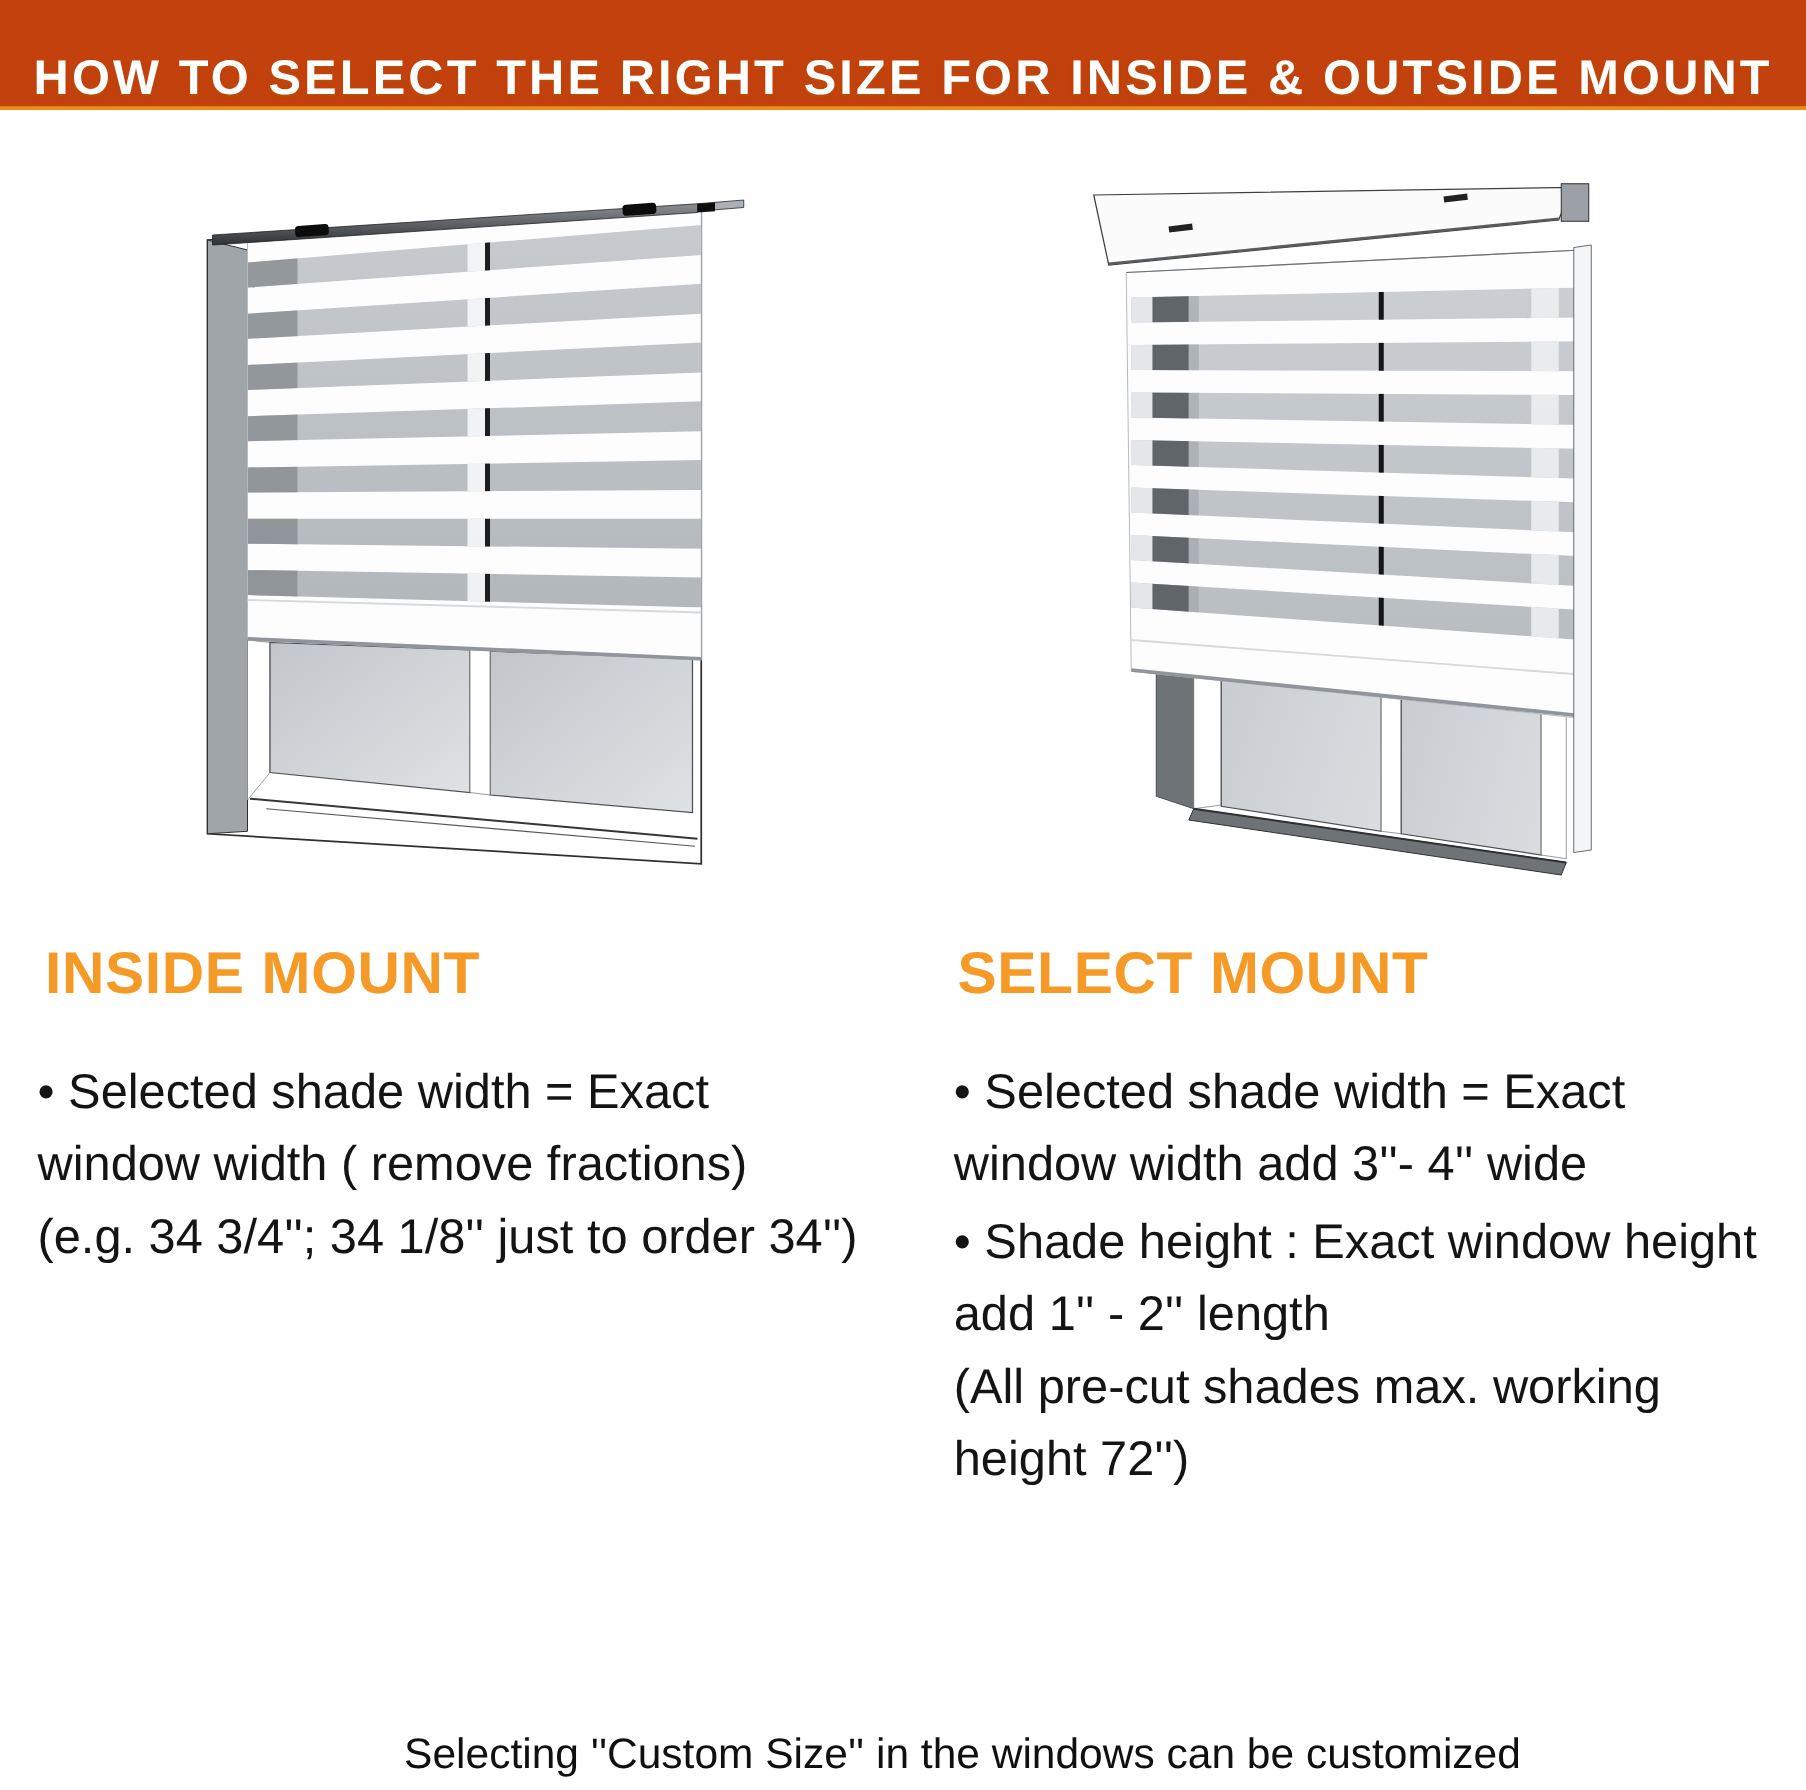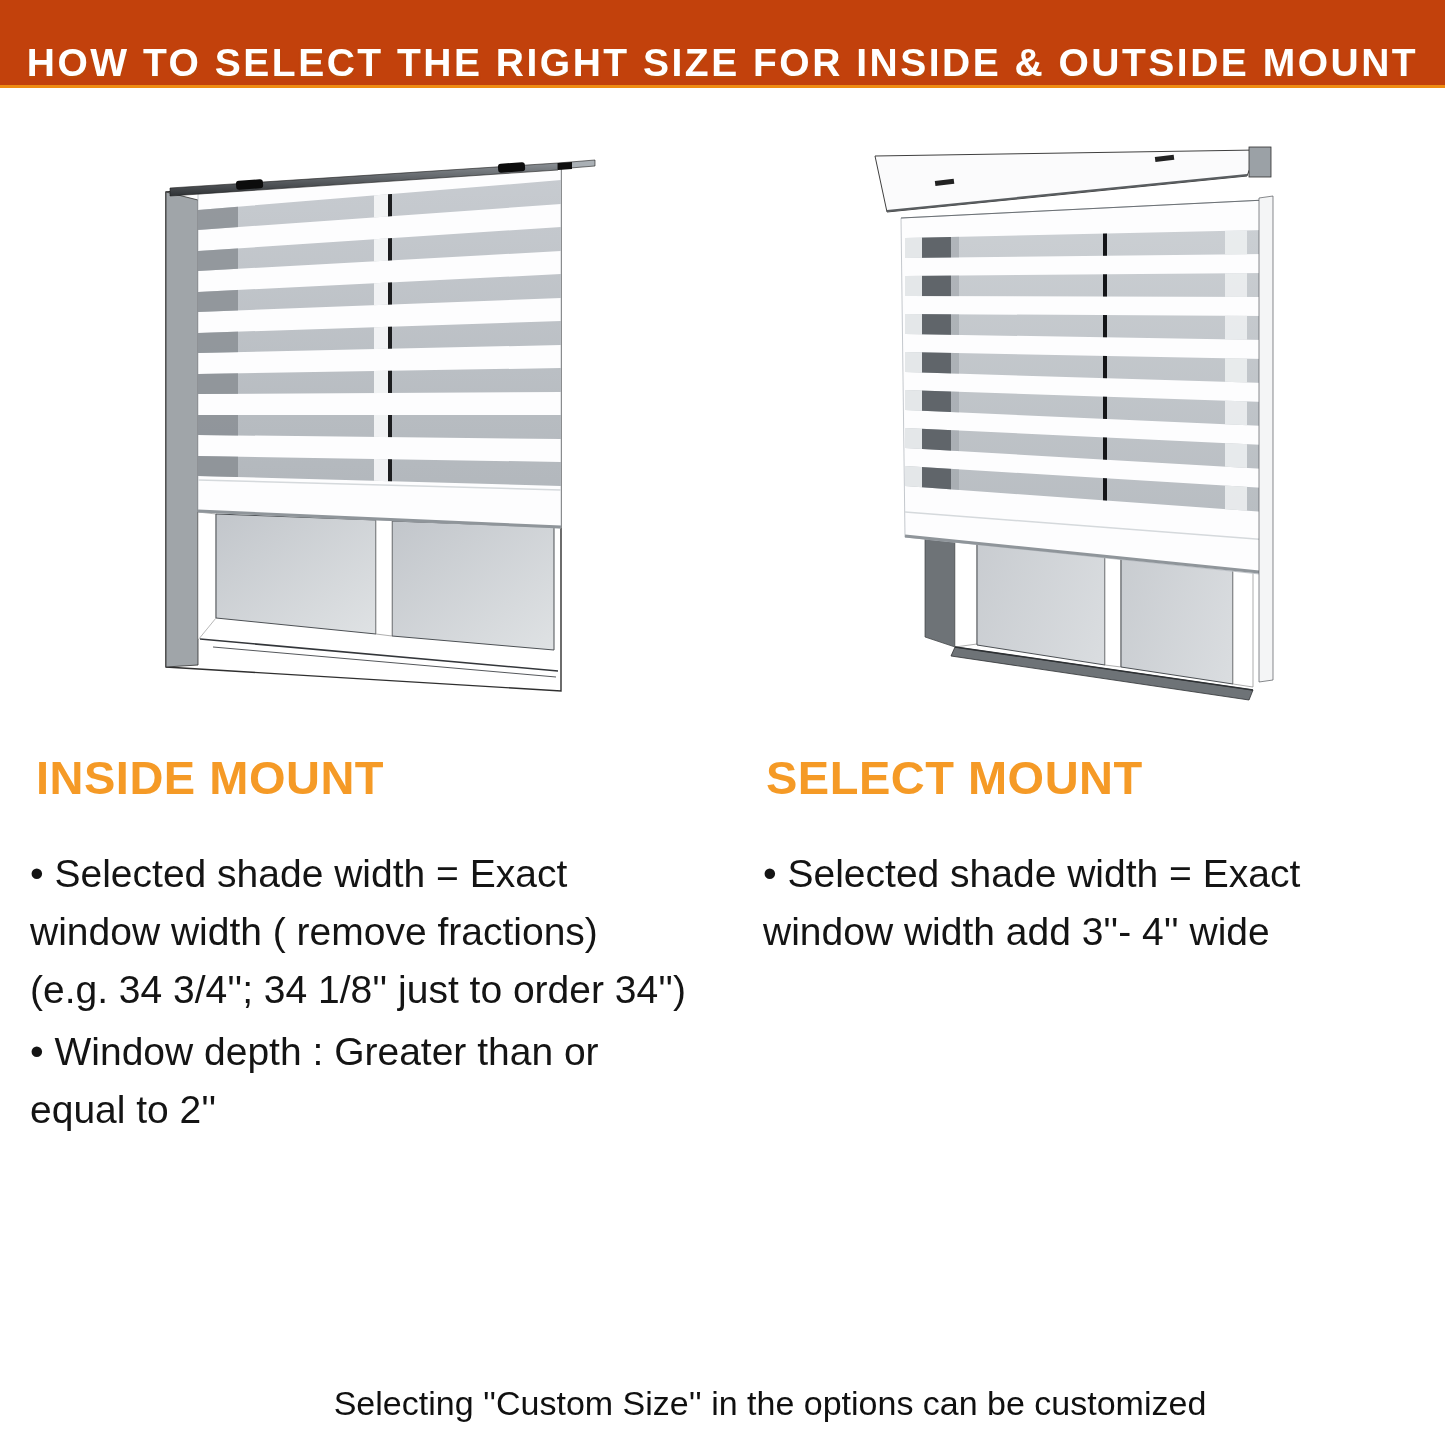--- a/index.html
+++ b/index.html
@@ -165,22 +165,24 @@
 </svg>
 </div>
 
 <div class="mount-heading h-inside">INSIDE MOUNT</div>
 <div class="mount-heading h-outside">SELECT MOUNT</div>
 
 <div class="bullets col-left">
   <p>• Selected shade width = Exact
 window width ( remove fractions)
 (e.g. 34 3/4''; 34 1/8'' just to order 34'')</p>
-  <p>• Window depth : Greater than or
-equal to 2''</p>
 </div>
 
 <div class="bullets col-right">
   <p>• Selected shade width = Exact
 window width add 3''- 4'' wide</p>
+  <p>• Shade height : Exact window height
+add 1'' - 2'' length
+(All pre-cut shades max. working
+height 72'')</p>
 </div>
 
-<div class="footer">Selecting ''Custom Size'' in the options can be customized</div>
+<div class="footer">Selecting ''Custom Size'' in the windows can be customized</div>
 
 </body></html>

